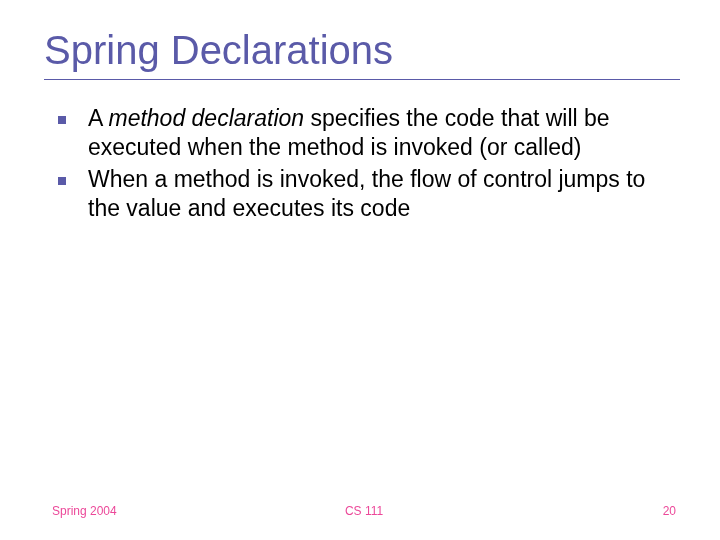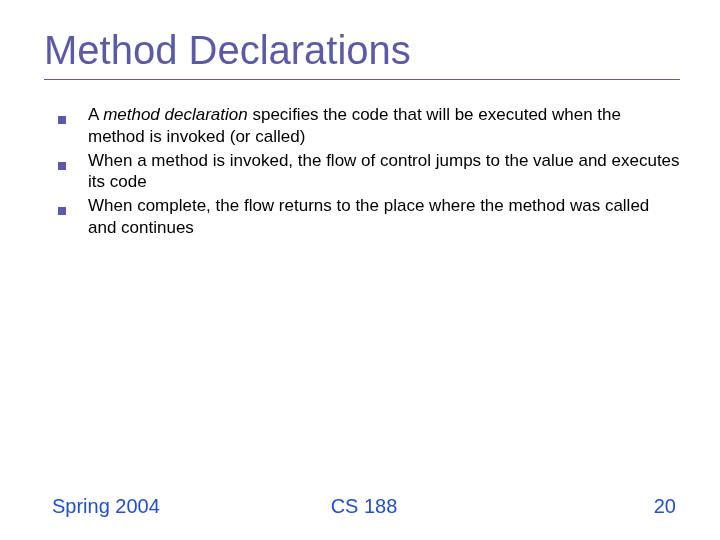--- a/index.html
+++ b/index.html
@@ -29,21 +29,21 @@
     border-top: 1.5px solid #5a5aa8;
     margin-bottom: 24px;
   }
   .bullets {
     list-style: none;
     padding-left: 8px;
   }
   .bullets li {
     position: relative;
     padding-left: 36px;
-    font-size: 17px;
+    font-size: 23px;
     line-height: 1.28;
     color: #000;
     margin-bottom: 2px;
     font-weight: 400;
   }
   .bullets li::before {
     content: "";
     position: absolute;
     left: 6px;
     top: 12px;
@@ -52,44 +52,41 @@
     background: #5a5aa8;
   }
   .italic { font-style: italic; }
   .footer {
     position: absolute;
     bottom: 22px;
     left: 52px;
     right: 44px;
     display: flex;
     justify-content: space-between;
-    font-size: 20px;
-    color: #1d4ed8;
+    font-size: 12px;
+    color: #ec4899;
   }
   .footer-center {
     position: absolute;
     left: 50%;
     transform: translateX(-50%);
   }
 </style>
 </head>
 <body>
 
 <div class="slide">
-  <h1 class="title">Method Declarations</h1>
+  <h1 class="title">Spring Declarations</h1>
   <hr class="hr">
   <ul class="bullets">
     <li>
       <span>A </span><span class="italic">method declaration</span><span> specifies the code that will be executed when the method is invoked (or called)</span>
     </li>
     <li>
       <span>When a method is invoked, the flow of control jumps to the value and executes its code</span><span class="italic"></span><span></span>
     </li>
-    <li>
-      <span>When complete, the flow returns to the place where the method was called and continues</span><span class="italic"></span><span></span>
-    </li>
   </ul>
   <div class="footer">
     <span>Spring 2004</span>
-    <span class="footer-center">CS 188</span>
+    <span class="footer-center">CS 111</span>
     <span>20</span>
   </div>
 </div>
 
 </body></html>

